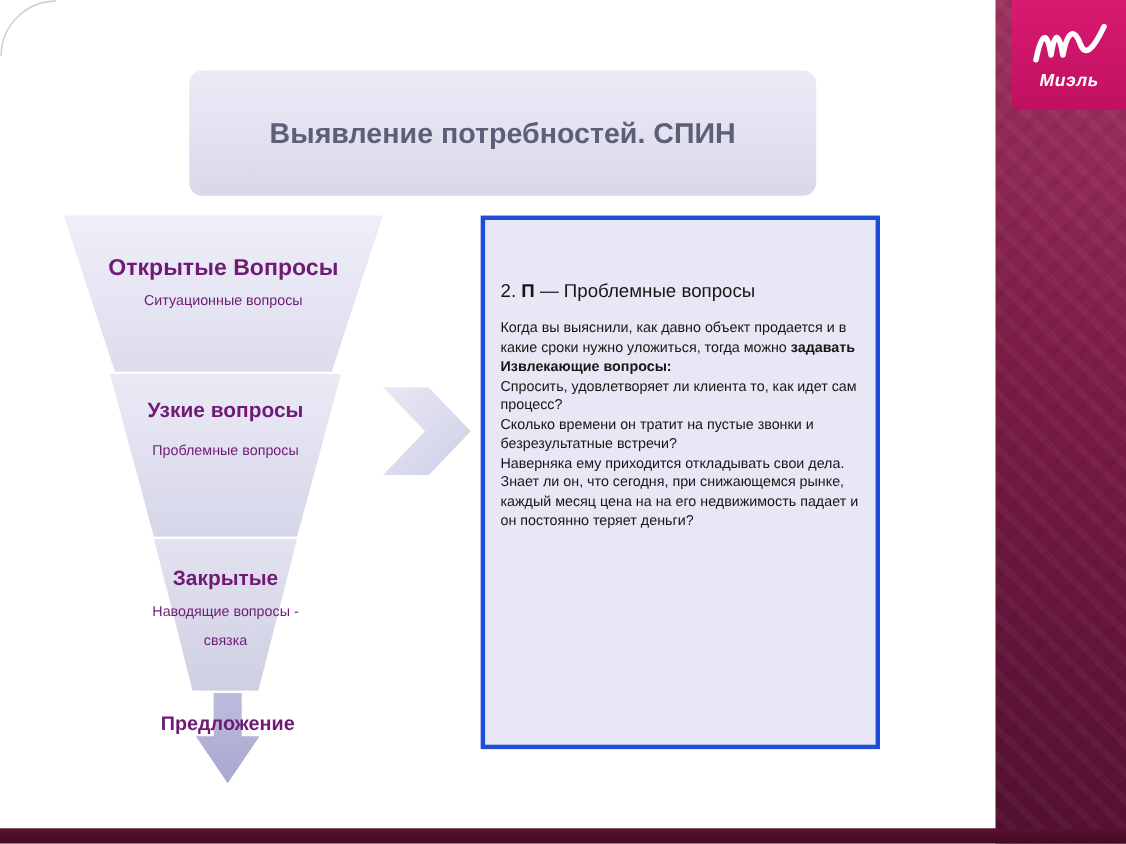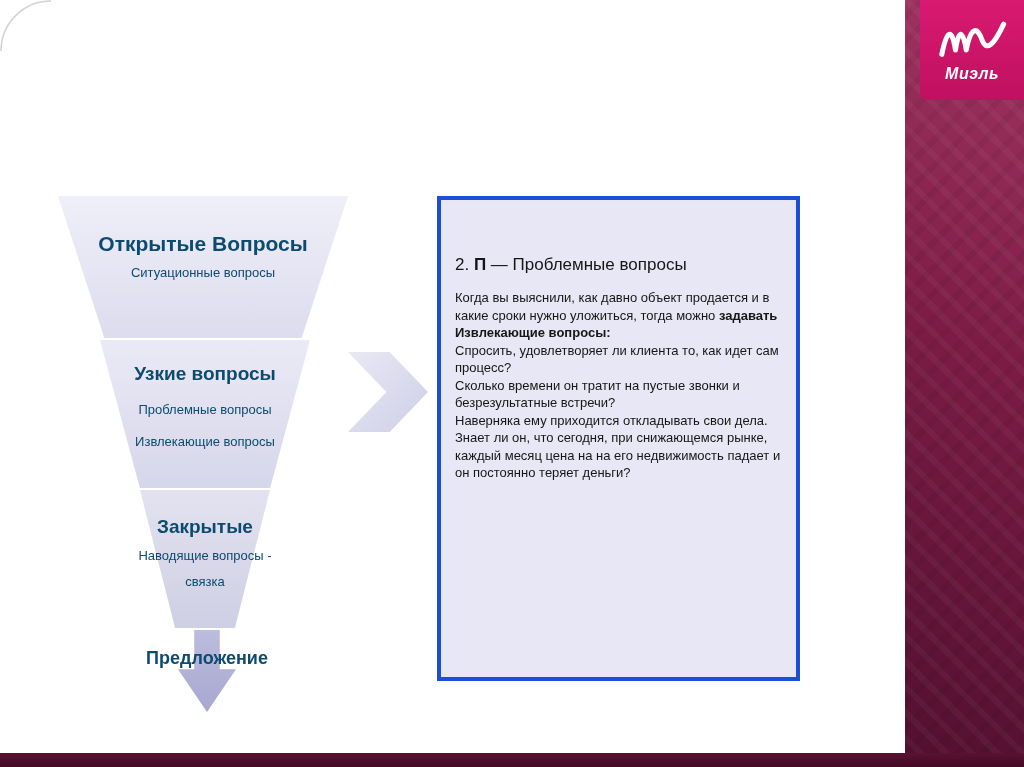--- a/index.html
+++ b/index.html
@@ -72,21 +72,21 @@
     background: linear-gradient(180deg, #bcbcde 0%, #a8a8d0 100%);
     clip-path: polygon(28% 0, 72% 0, 72% 48%, 100% 48%, 50% 100%, 0 48%, 28% 48%);
   }
   .chevron {
     left: 348px; top: 352px; width: 80px; height: 80px;
     background: linear-gradient(135deg, #e8e8f5 0%, #cfcfe6 100%);
     clip-path: polygon(0 0, 52% 0, 100% 50%, 52% 100%, 0 100%, 48% 50%);
   }
 
   
-  .lvl-text { position: absolute; text-align: center; color: #0c4a6e; }
+  .lvl-text { position: absolute; text-align: center; color: #701a75; }
   .lvl-title { font-weight: bold; }
   .lvl1-text { left: 38px; top: 232px; width: 330px; }
   .lvl1-text .lvl-title { font-size: 21px; }
   .lvl1-text .lvl-sub { font-size: 13px; margin-top: 9px; }
   .lvl2-text { left: 70px; top: 363px; width: 270px; }
   .lvl2-text .lvl-title { font-size: 19px; }
   .lvl2-text .lvl-sub { font-size: 13px; margin-top: 17px; }
   .lvl3-text { left: 105px; top: 516px; width: 200px; }
   .lvl3-text .lvl-title { font-size: 19px; }
   .lvl3-text .lvl-sub { font-size: 13px; margin-top: 10px; }
@@ -117,36 +117,38 @@
   <div class="sidebar"></div>
   <div class="bottom-bar"></div>
 
   <div class="logo-box">
     <svg class="logo-m" viewBox="0 0 100 64">
       <path d="M8 52 C15 18 22 14 27 46 C31 18 37 15 42 46 C48 14 57 12 64 32 C70 48 80 40 94 10" stroke="#ffffff" stroke-width="7" fill="none" stroke-linecap="round" stroke-linejoin="round"></path>
     </svg>
     <div class="logo-text">Миэль</div>
   </div>
 
+  <div class="title-banner">
+    <div class="title-text">Выявление потребностей. СПИН</div>
+  </div>
 
   <div class="shape lvl1-shape"></div>
   <div class="shape lvl2-shape"></div>
   <div class="shape lvl3-shape"></div>
   <div class="shape down-arrow"></div>
   <div class="shape chevron"></div>
 
   <div class="lvl-text lvl1-text">
     <div class="lvl-title">Открытые Вопросы</div>
     <div class="lvl-sub">Ситуационные вопросы</div>
   </div>
 
   <div class="lvl-text lvl2-text">
     <div class="lvl-title">Узкие вопросы</div>
     <div class="lvl-sub">Проблемные вопросы</div>
-    <div class="lvl-sub">Извлекающие вопросы</div>
   </div>
 
   <div class="lvl-text lvl4-text">
     <div class="lvl-title">Предложение</div>
   </div>
 
   <div class="lvl-text lvl3-text">
     <div class="lvl-title">Закрытые</div>
     <div class="lvl-sub">Наводящие вопросы -</div>
     <div class="lvl-sub lvl-sub2">связка</div>

